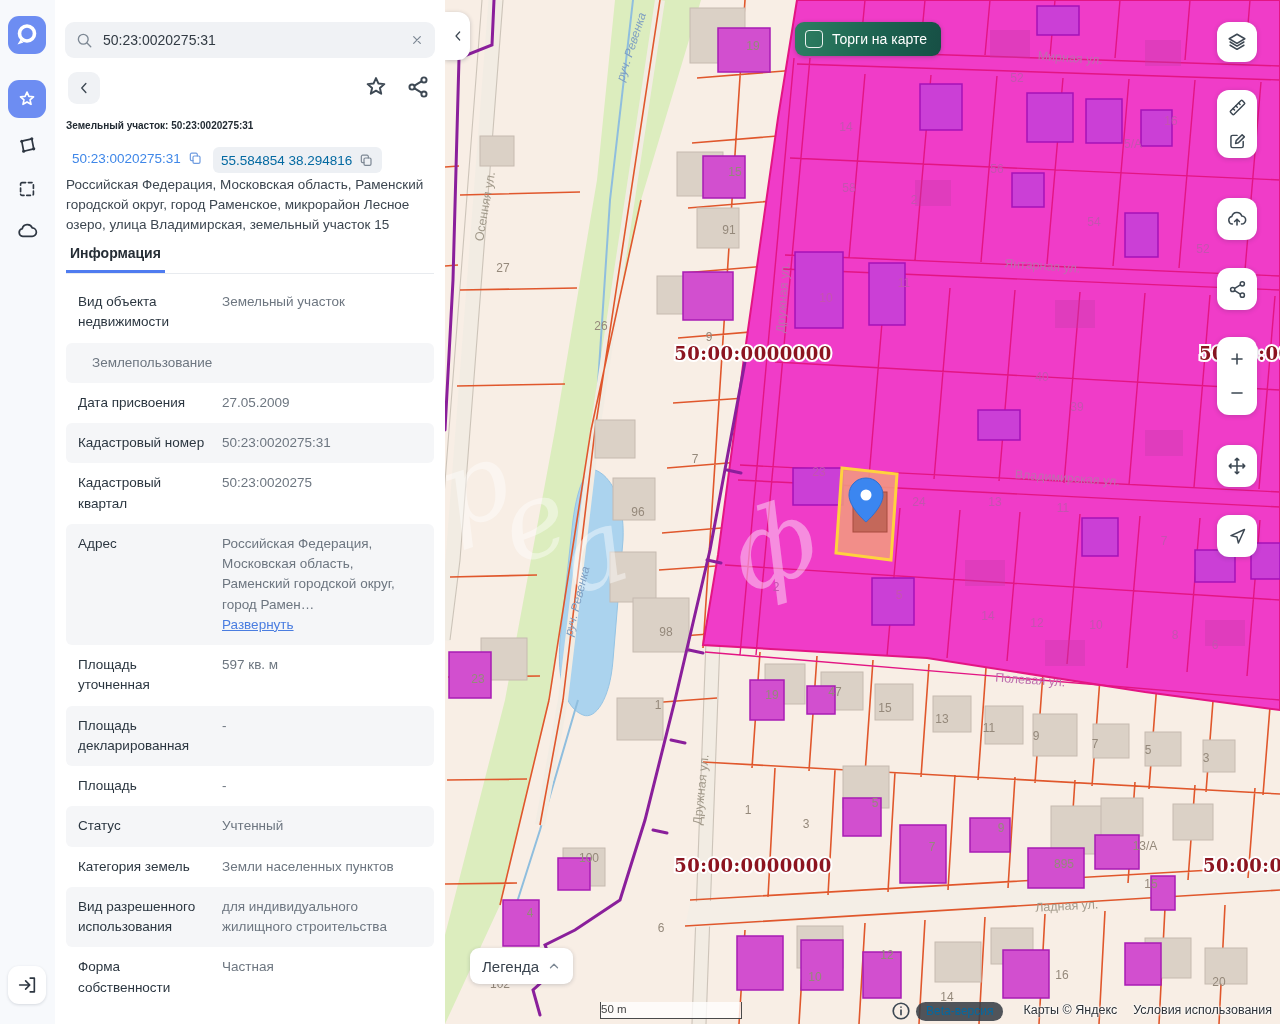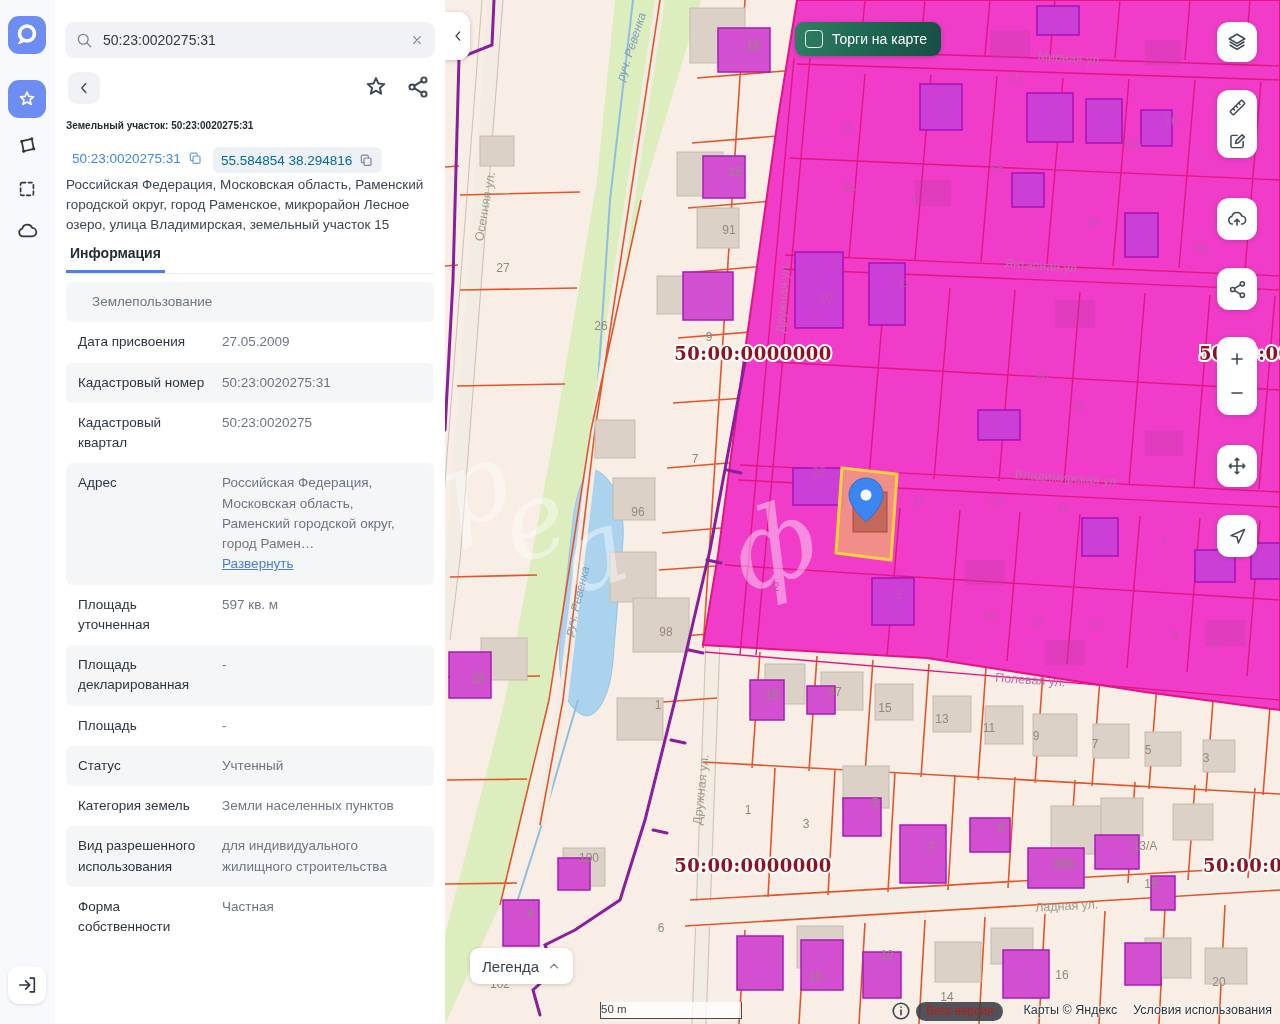--- a/index.html
+++ b/index.html
@@ -57,21 +57,21 @@
   .mctl .slot{height:34px;display:flex;align-items:center;justify-content:center;width:100%;}
   .mctl svg{stroke:#3d4853;fill:none;stroke-width:1.7;stroke-linecap:round;stroke-linejoin:round;}
   #legend-btn{position:absolute;left:25px;top:948px;height:36px;padding:0 12px;background:#fff;border-radius:9px;
     box-shadow:0 1px 4px rgba(30,40,60,.2);display:flex;align-items:center;gap:8px;font-size:15px;
     color:#39434e;cursor:pointer;z-index:10;}
   #scalebar{position:absolute;left:155px;top:1002px;width:140px;height:16px;background:rgba(255,255,255,.78);
     border-left:1.5px solid #4a4a4a;border-right:1.5px solid #4a4a4a;border-bottom:1.5px solid #4a4a4a;
     font-size:11.5px;color:#444;text-align:left;line-height:15px;z-index:9;}
   #info-btn{position:absolute;left:445px;top:1000px;width:22px;height:22px;z-index:10;cursor:pointer;}
   #beta-pill{position:absolute;left:471px;top:1002px;height:19px;padding:0 10px;background:rgba(56,63,71,.88);
-    border-radius:10px;color:#b91c1c;font-size:12px;line-height:19px;z-index:10;}
+    border-radius:10px;color:#0369a1;font-size:12px;line-height:19px;z-index:10;}
   #attribution{position:absolute;right:8px;top:1003px;font-size:12.5px;color:#2e3338;z-index:10;
     text-shadow:0 0 3px #fff,0 0 3px #fff,0 0 3px #fff;display:flex;gap:16px;}
   #attribution a{color:#2e3338;text-decoration:none;cursor:pointer;}
   
   .g-bldg{fill:#dbd1c6;stroke:#c6bab0;stroke-width:1;}
   .m-bldg{fill:#d24fcf;stroke:#a81cb4;stroke-width:1.5;}
   .p-bldg{fill:#cb3fd6;stroke:#a512b8;stroke-width:1.5;}
   .p-ghost{fill:#c23ba8;opacity:.35;}
   .oline{stroke:#e0572c;stroke-width:1.6;fill:none;}
   .cline{stroke:#e31583;stroke-width:1.4;fill:none;}
@@ -176,20 +176,24 @@
     </svg>
   </div>
 
   <div id="address">Российская Федерация, Московская область, Раменский городской округ, город Раменское, микрорайон Лесное озеро, улица Владимирская, земельный участок 15</div>
 
   <div id="tabs">
     <span id="tab-info">Информация</span>
   </div>
 
   <div id="info-rows">
+      <div class="irow">
+        <div class="ilabel">Вид объекта недвижимости</div>
+        <div class="ival">Земельный участок</div>
+      </div>
       <div class="irow alt">
         <div class="ival">Землепользование</div>
       </div>
       <div class="irow">
         <div class="ilabel">Дата присвоения</div>
         <div class="ival">27.05.2009</div>
       </div>
       <div class="irow alt">
         <div class="ilabel">Кадастровый номер</div>
         <div class="ival">50:23:0020275:31</div>

